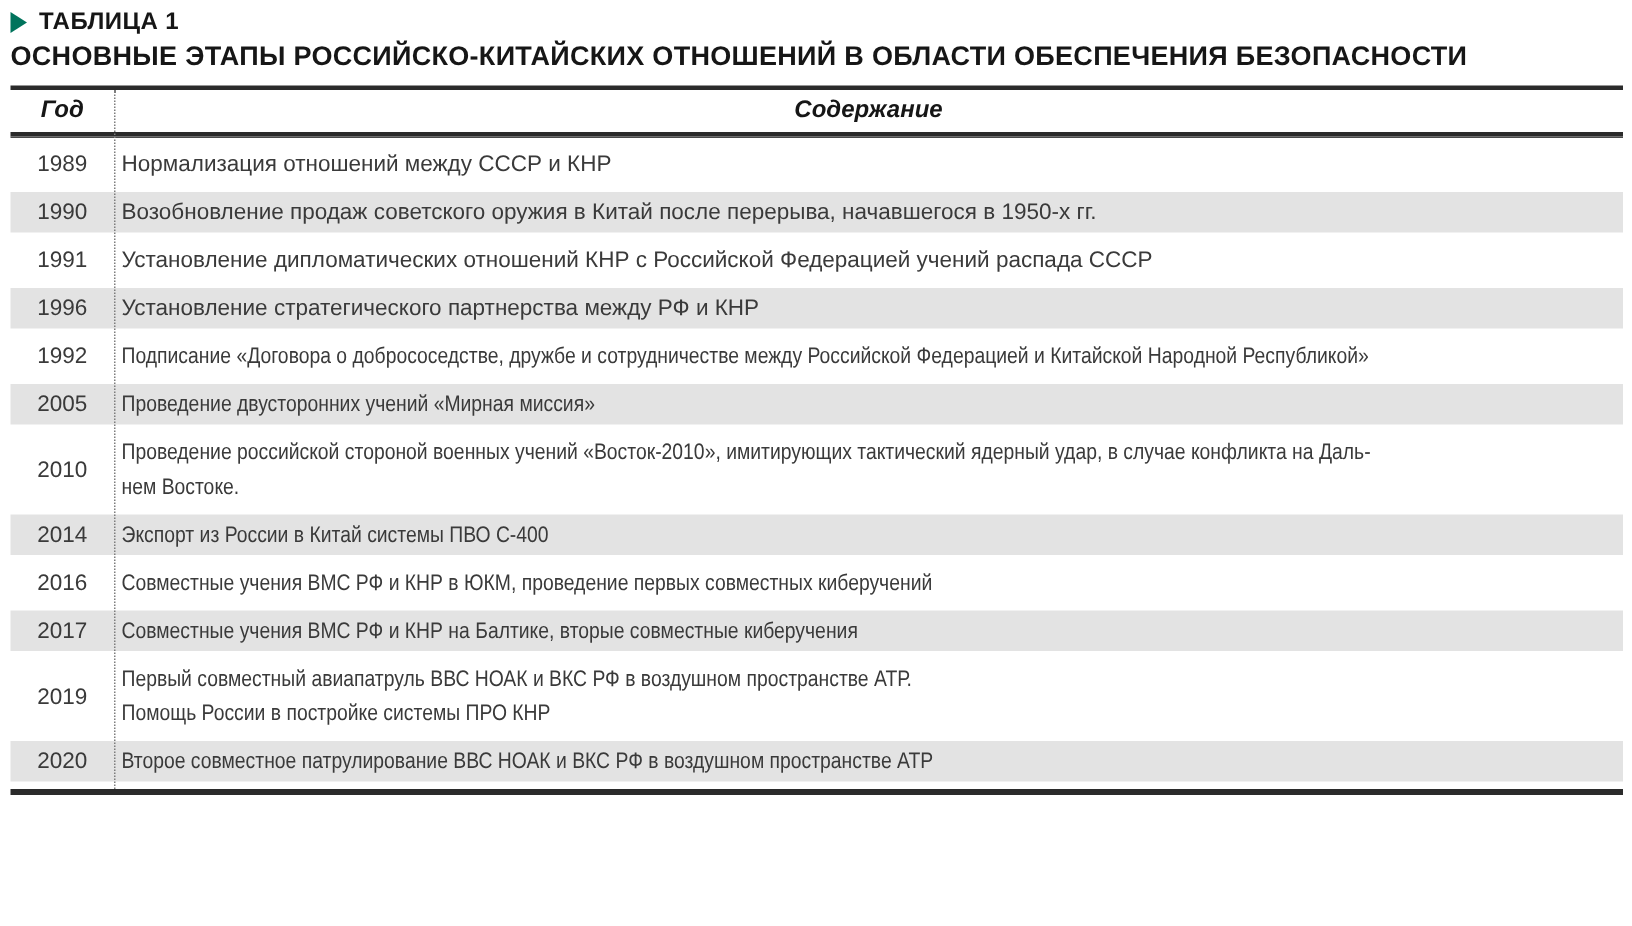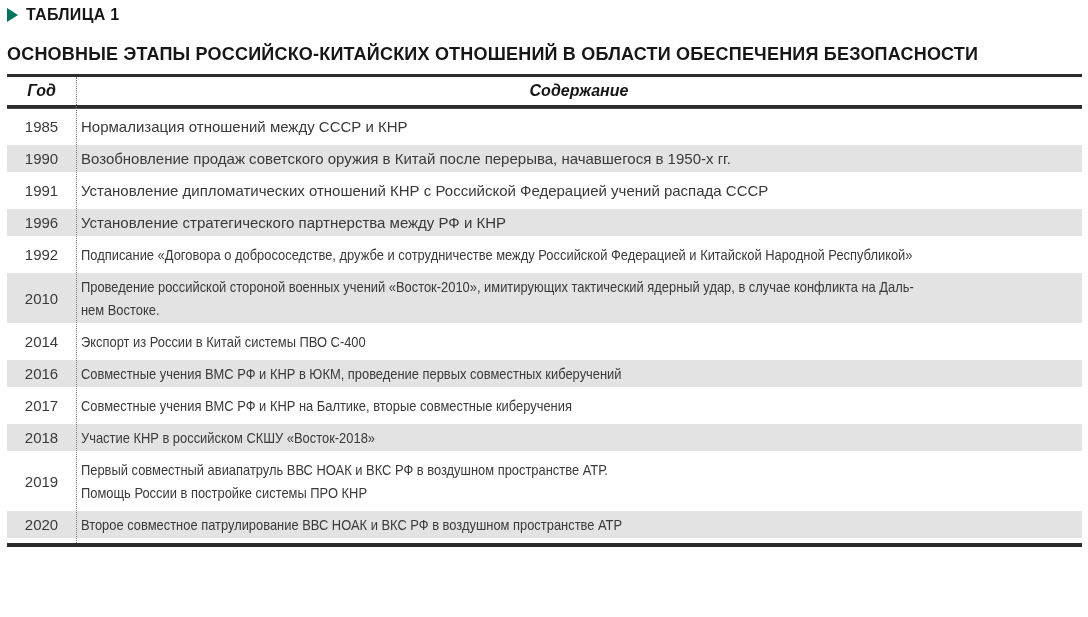--- a/index.html
+++ b/index.html
@@ -7,21 +7,21 @@
     --alt-bg:#E3E3E3;
     --rule:#2B2B2B;
     --text:#3A3A3A;
     --head-text:#161616;
   }
   *{box-sizing:border-box;margin:0;padding:0;}
   html,body{width:1088px;height:617px;background:#fff;overflow:hidden;
     font-family:"Liberation Sans","DejaVu Sans",sans-serif;}
   .page{padding:6px 6px 0 7px;}
 
-  .kicker{display:flex;align-items:center;gap:8px;margin-bottom:20px;}
+  .kicker{display:flex;align-items:center;gap:8px;margin-bottom:3px;}
   .marker{width:0;height:0;border-left:11px solid var(--accent);
     border-top:7px solid transparent;border-bottom:7px solid transparent;}
   .kicker-label{font-size:16px;font-weight:bold;color:var(--head-text);letter-spacing:.3px;}
   .doc-title{font-size:18px;font-weight:bold;color:var(--head-text);
     letter-spacing:.2px;white-space:nowrap;margin-bottom:9px;}
 
   .table{position:relative;border-top:3px solid var(--rule);border-bottom:4px solid var(--rule);}
   .vline{position:absolute;left:69px;top:0;bottom:0;width:0;
     border-left:1px dotted #7d7d7d;}
 
@@ -57,21 +57,21 @@
 
     <div class="thead">
       <div class="col-year">Год</div>
       <div class="col-content">Содержание</div>
     </div>
     <div class="double-rule"></div>
 
     <div class="tbody">
 
       <div class="row">
-        <div class="cell-year">1985</div>
+        <div class="cell-year">1989</div>
         <div class="cell-content">
           <div class="line">Нормализация отношений между СССР и КНР</div>
         </div>
       </div>
 
       <div class="row">
         <div class="cell-year">1990</div>
         <div class="cell-content">
           <div class="line">Возобновление продаж советского оружия в Китай после перерыва, начавшегося в 1950-х гг.</div>
         </div>
@@ -91,20 +91,26 @@
         </div>
       </div>
 
       <div class="row">
         <div class="cell-year">1992</div>
         <div class="cell-content">
           <div class="line">Подписание «Договора о добрососедстве, дружбе и сотрудничестве между Российской Федерацией и Китайской Народной Республикой»</div>
         </div>
       </div>
 
+      <div class="row">
+        <div class="cell-year">2005</div>
+        <div class="cell-content">
+          <div class="line">Проведение двусторонних учений «Мирная миссия»</div>
+        </div>
+      </div>
 
       <div class="row">
         <div class="cell-year">2010</div>
         <div class="cell-content">
           <div class="line">Проведение российской стороной военных учений «Восток-2010», имитирующих тактический ядерный удар, в случае конфликта на Даль-</div>
           <div class="line">нем Востоке.</div>
         </div>
       </div>
 
       <div class="row">
@@ -122,26 +128,20 @@
         </div>
       </div>
 
       <div class="row">
         <div class="cell-year">2017</div>
         <div class="cell-content">
           <div class="line">Совместные учения ВМС РФ и КНР на Балтике, вторые совместные киберучения</div>
         </div>
       </div>
 
-      <div class="row">
-        <div class="cell-year">2018</div>
-        <div class="cell-content">
-          <div class="line">Участие КНР в российском СКШУ «Восток-2018»</div>
-        </div>
-      </div>
 
       <div class="row">
         <div class="cell-year">2019</div>
         <div class="cell-content">
           <div class="line">Первый совместный авиапатруль ВВС НОАК и ВКС РФ в воздушном пространстве АТР.</div>
           <div class="line">Помощь России в постройке системы ПРО КНР</div>
         </div>
       </div>
 
       <div class="row">

